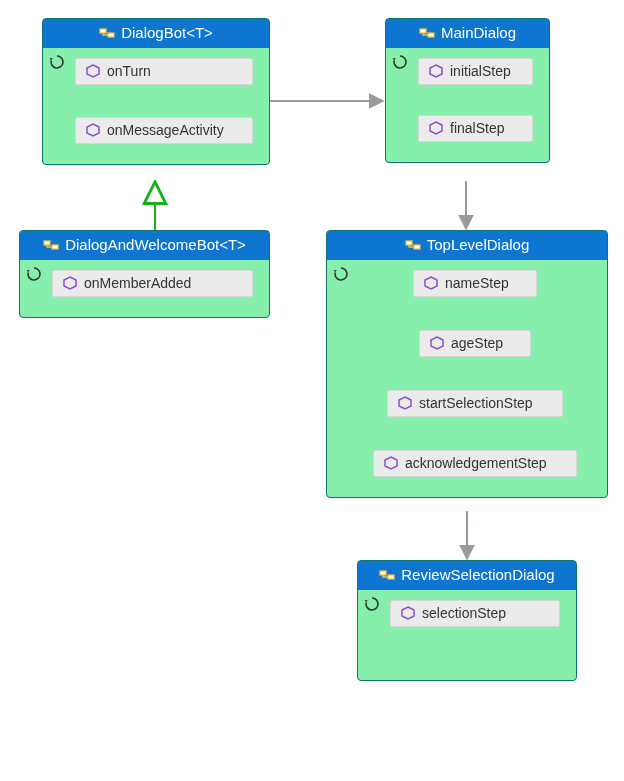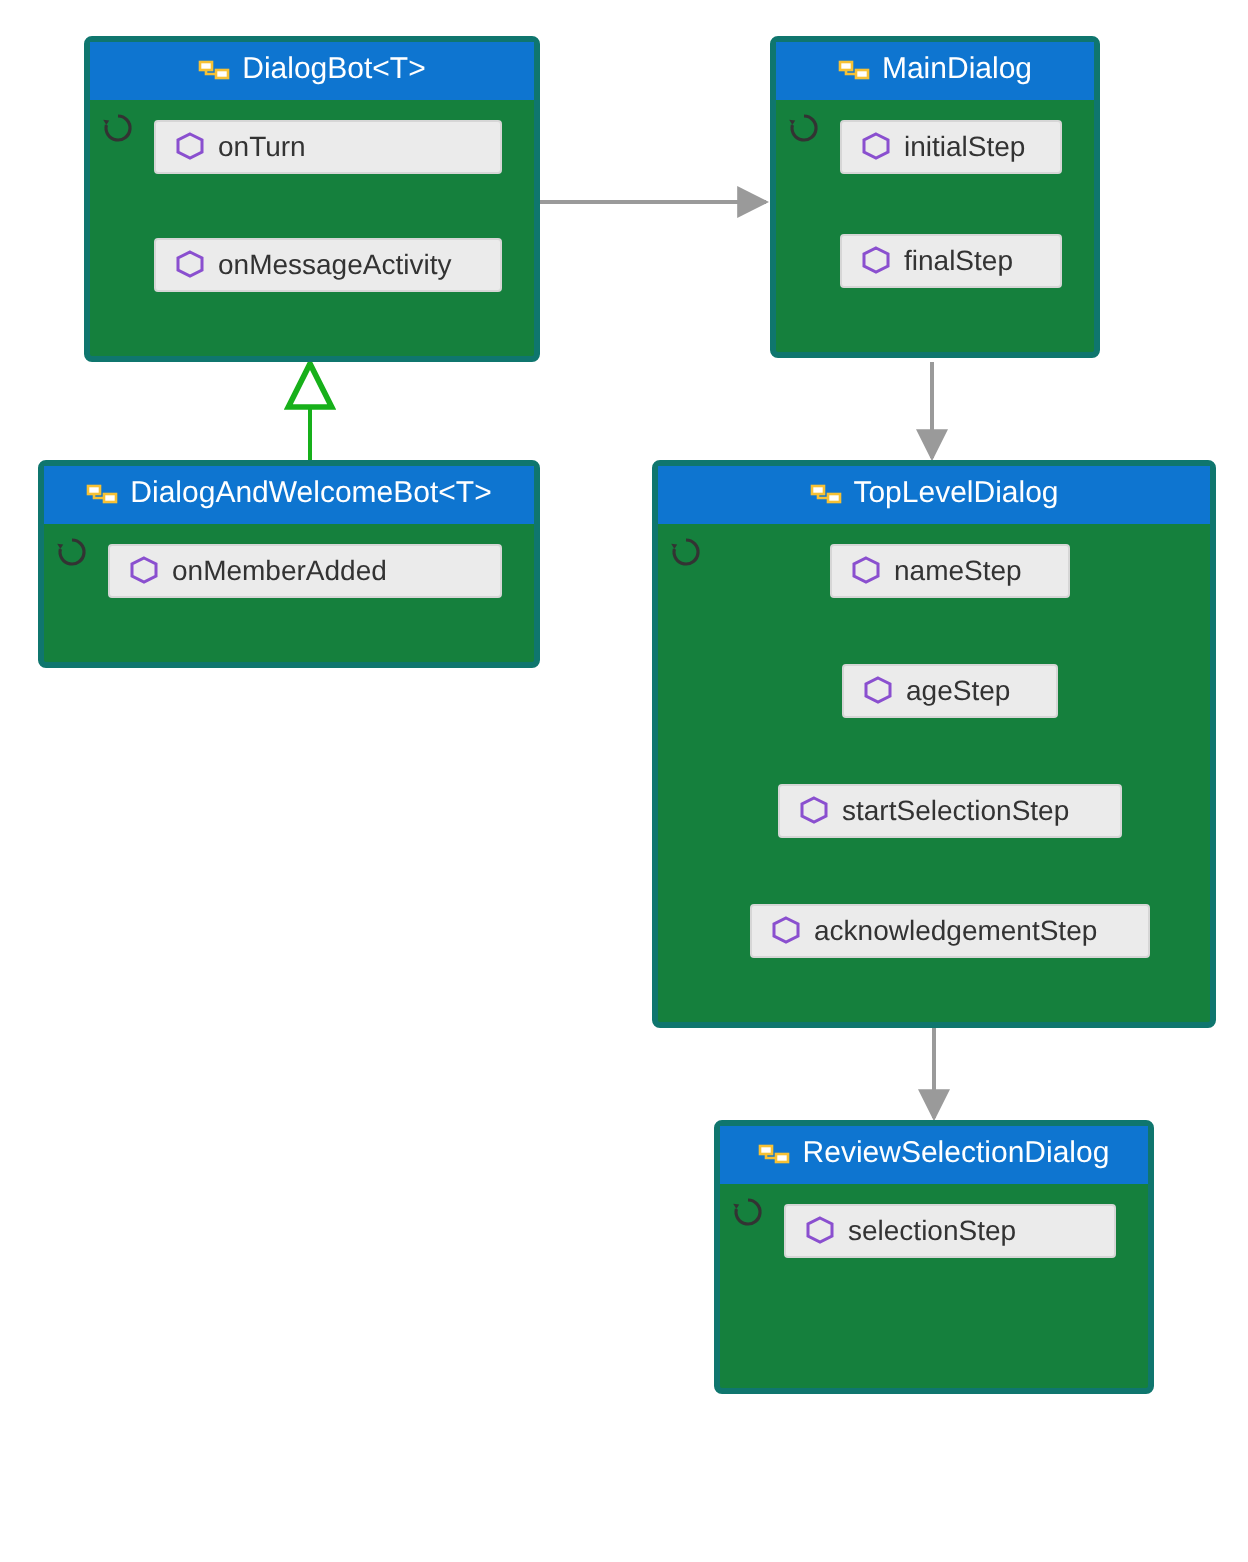--- a/index.html
+++ b/index.html
@@ -8,36 +8,36 @@
     width: 624px;
     height: 781px;
     position: relative;
     font-family: "Segoe UI", Tahoma, sans-serif;
     font-size: 14px;
     background: #fff;
     color: #222;
   }
   .class-box {
     position: absolute;
-    border: 3px solid #0f766e;
+    border: 1px solid #0f766e;
     border-radius: 4px;
-    background: #15803d;
+    background: #86efac;
   }
   .class-header {
     background: #0e75d0;
     color: #fff;
     padding: 5px 8px 7px 8px;
     display: flex;
     align-items: center;
     justify-content: center;
     gap: 6px;
     font-size: 15px;
   }
   .class-body {
-    padding: 10px 16px 32px 32px;
+    padding: 10px 16px 20px 32px;
     position: relative;
   }
   .refresh-badge {
     position: absolute;
     left: 6px;
     top: 6px;
   }
   .method {
     background: #ebebeb;
     border: 1px solid #d6d6d6;

